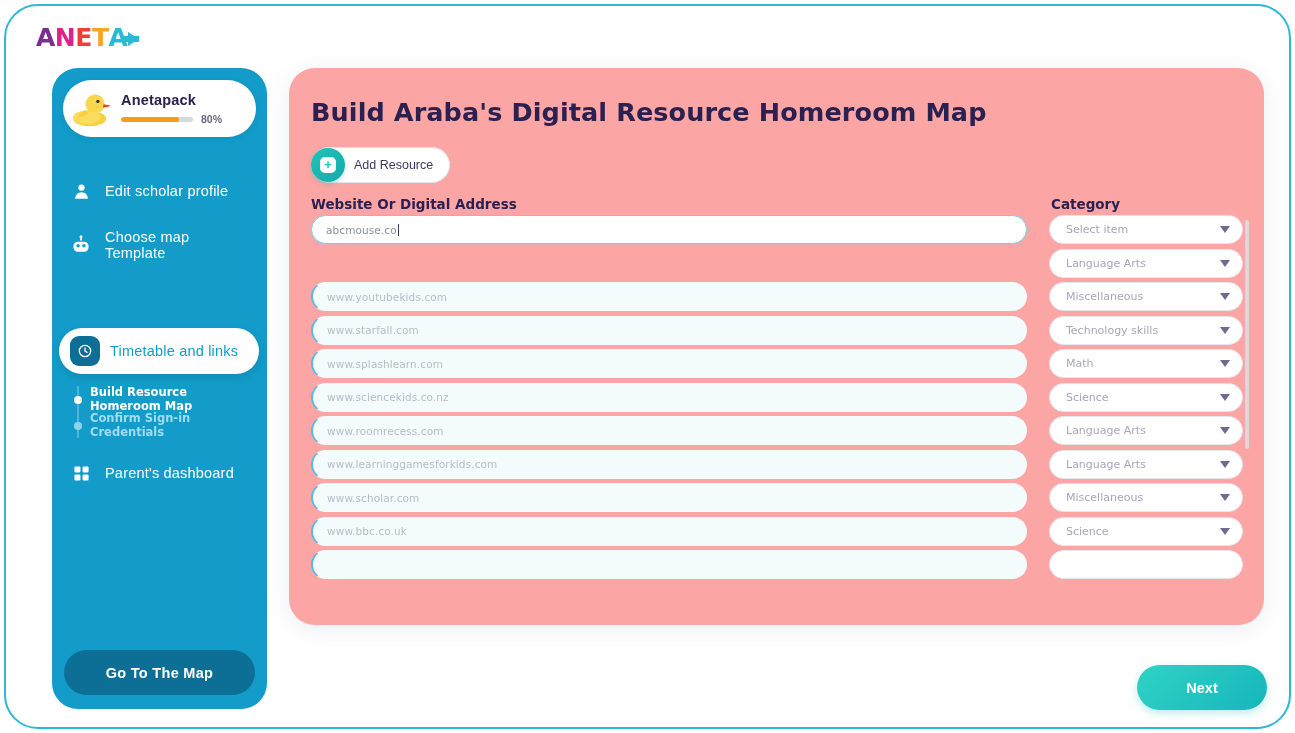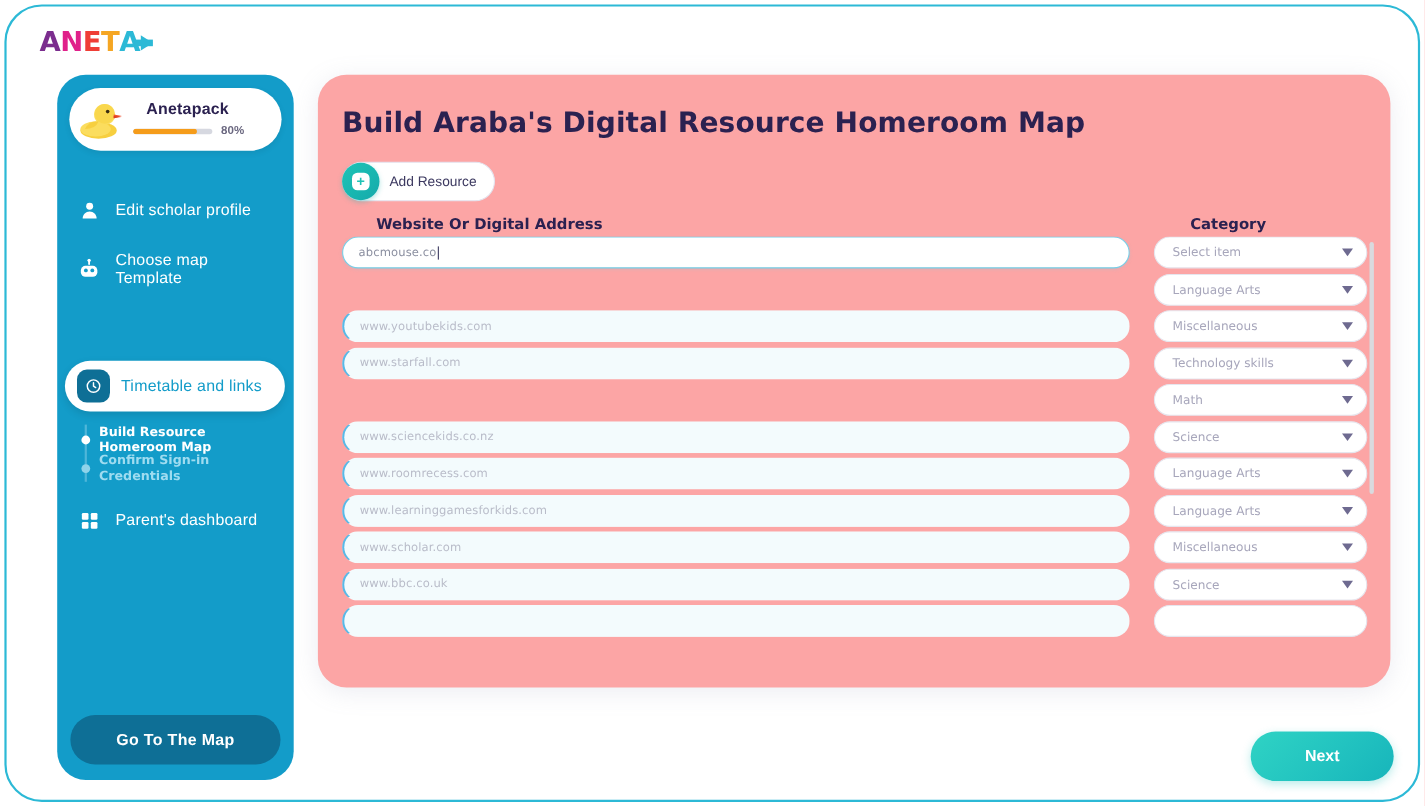--- a/index.html
+++ b/index.html
@@ -95,21 +95,20 @@
     margin-left: 6px;
     flex: none;
     position: relative;
   }
   #profile-text { margin-left: 8px; }
   #profile-name {
     color: #2b2150;
     font-size: 14.5px;
     font-weight: 700;
     letter-spacing: 0.2px;
-    margin-left: 12px;
   }
   #progress-wrap {
     display: flex;
     align-items: center;
     margin-top: 5px;
   }
   #progress-track {
     width: 72px;
     height: 5px;
     border-radius: 3px;
@@ -289,21 +288,20 @@
     color: #3c3960;
   }
 
   
   .col-head {
     position: absolute;
     font-size: 13.5px;
     font-weight: 700;
     color: #2b2150;
     font-family: "DejaVu Sans", sans-serif;
-    margin-left: 31px;
   }
   #head-url { left: 22px; top: 128px; }
   #head-cat { left: 762px; top: 128px; }
 
   
   #rows-viewport {
     position: absolute;
     left: 12px;
     top: 147px;
     width: 951px;
@@ -585,20 +583,23 @@
         <div class="row">
           <div class="url-field">
             <span>www.starfall.com</span>
           </div>
           <div class="cat-field">
             <span>Technology skills</span>
             <span class="cat-caret"></span>
           </div>
         </div>
         <div class="row">
+          <div class="url-field">
+            <span>www.splashlearn.com</span>
+          </div>
           <div class="cat-field">
             <span>Math</span>
             <span class="cat-caret"></span>
           </div>
         </div>
         <div class="row">
           <div class="url-field">
             <span>www.sciencekids.co.nz</span>
           </div>
           <div class="cat-field">

